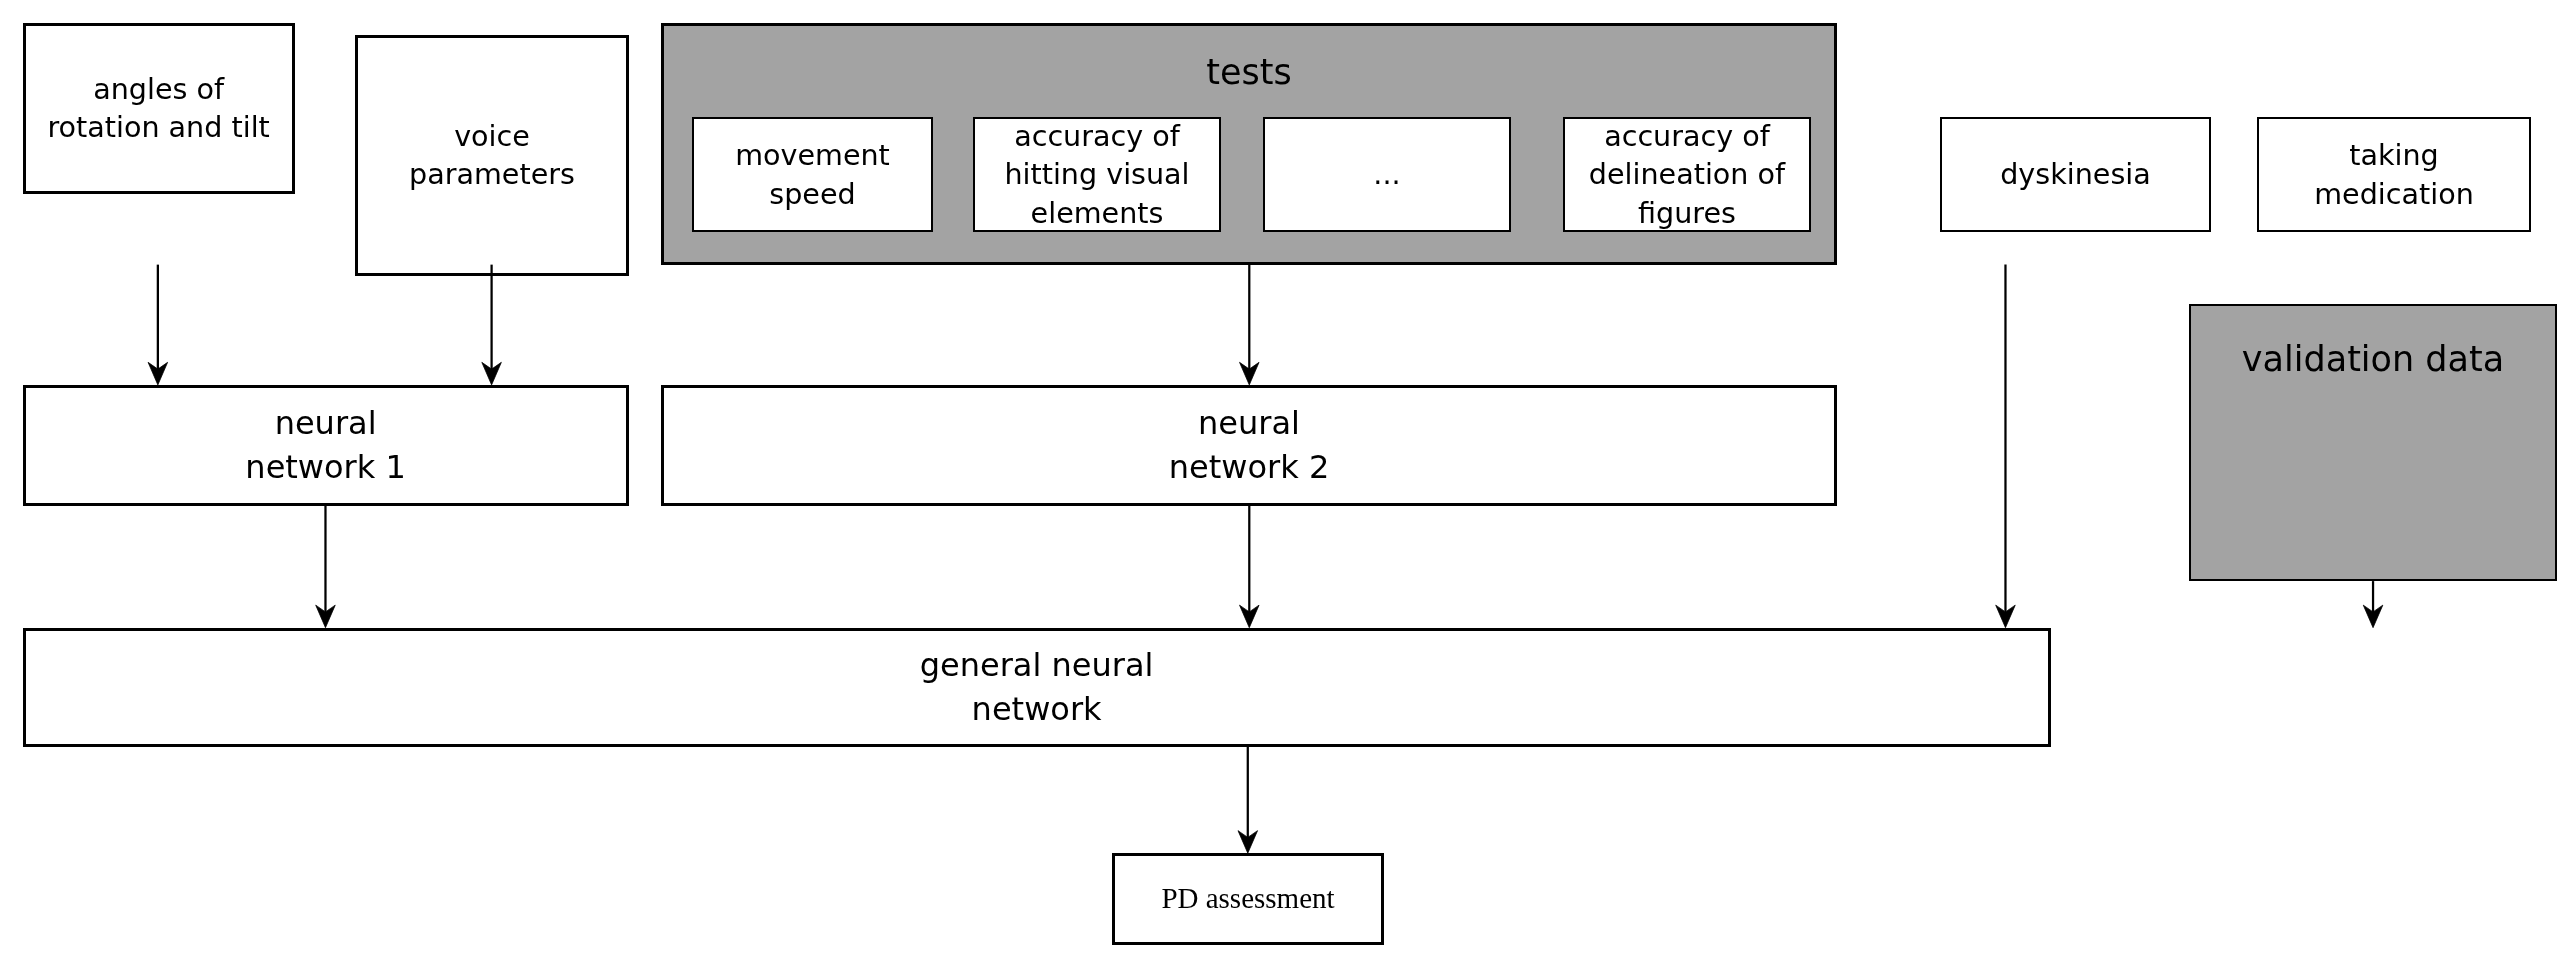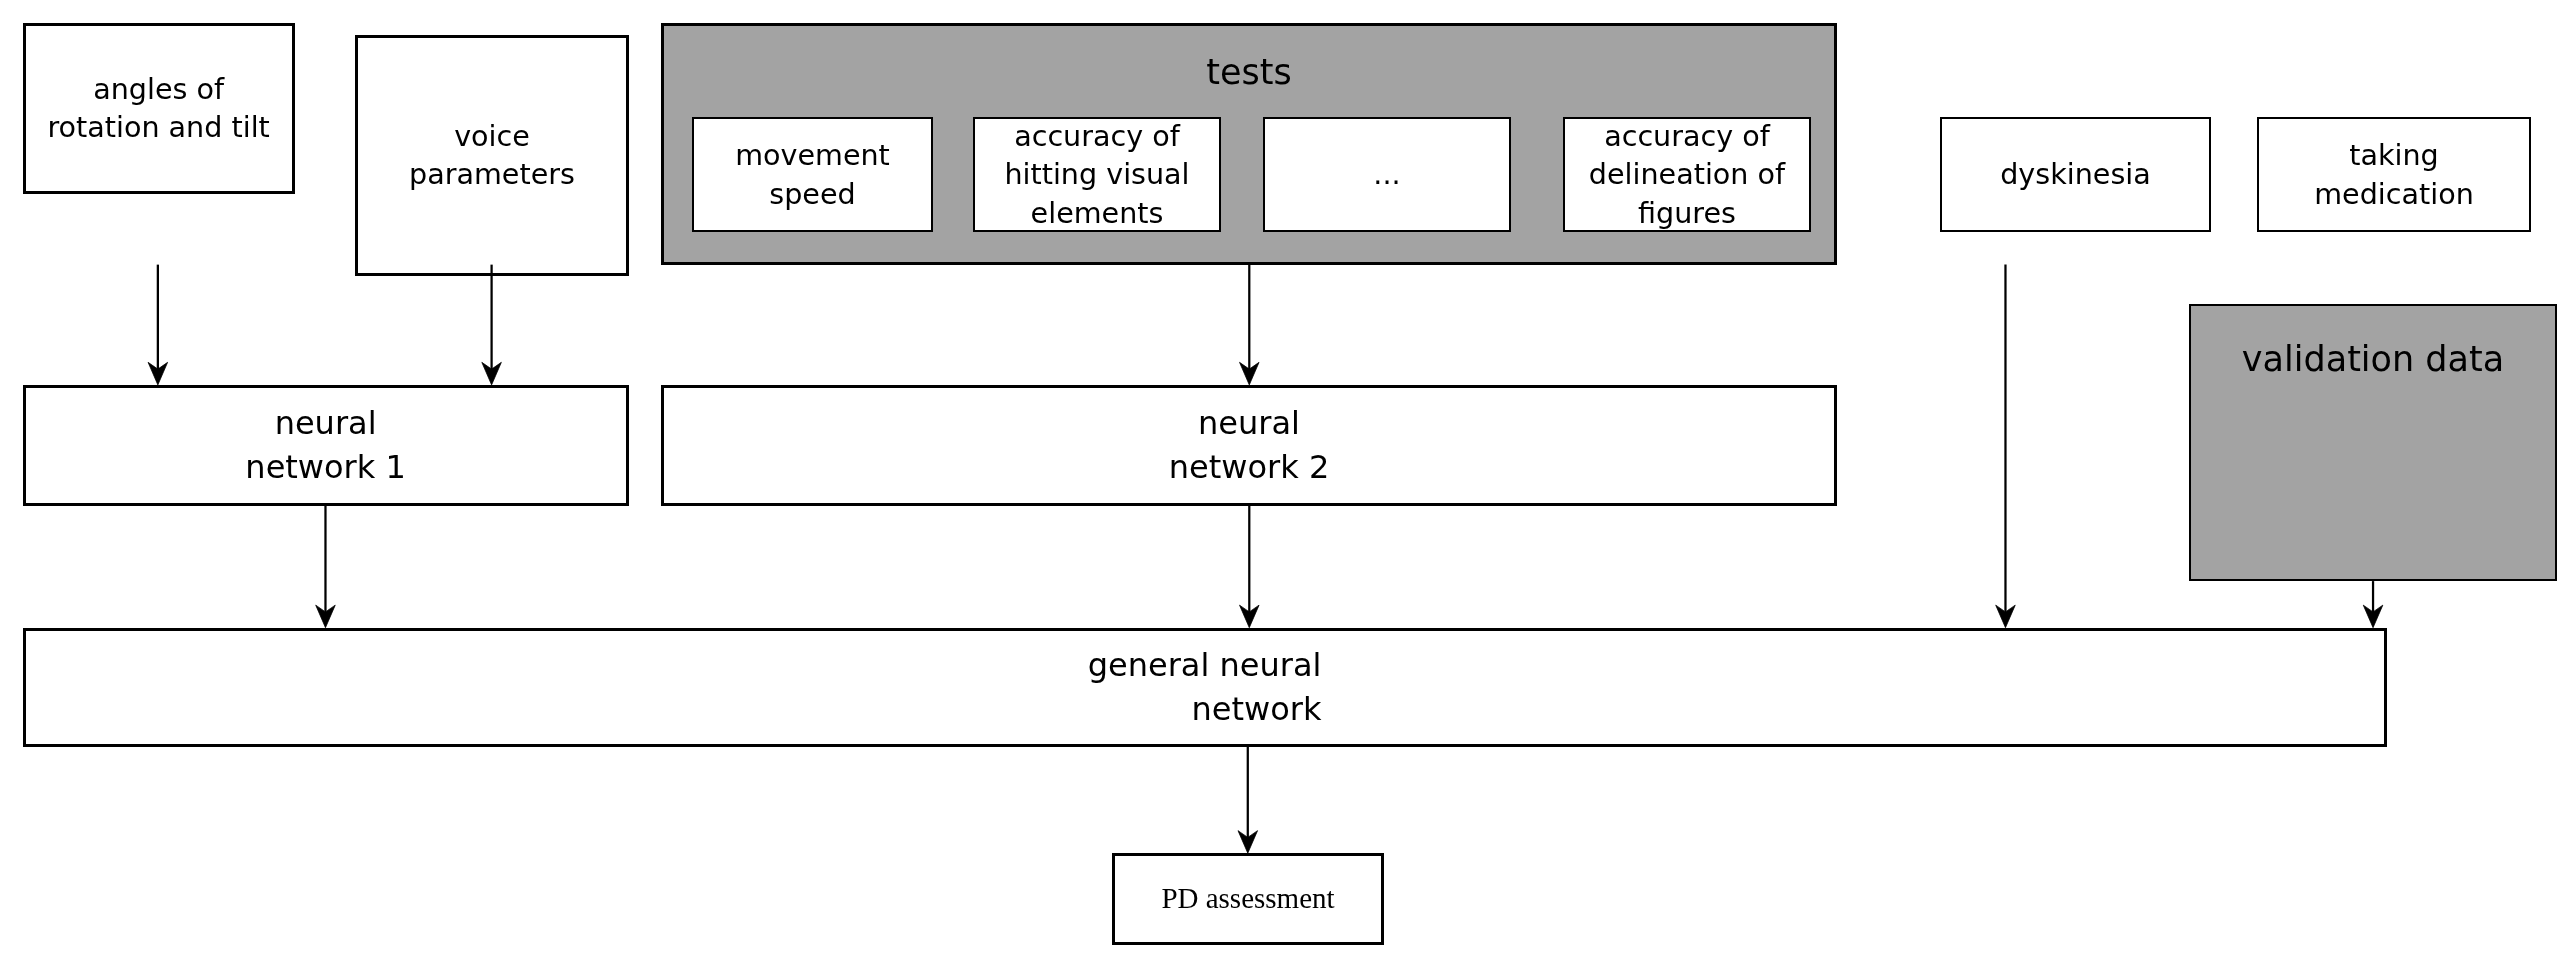--- a/index.html
+++ b/index.html
@@ -113,21 +113,21 @@
 
   <div class="box nn" style="left:22.6px; top:385px; width:606px; height:121px;">
     <span class="lbl">neural
 network 1</span>
   </div>
   <div class="box nn" style="left:661px; top:385px; width:1176px; height:121px;">
     <span class="lbl">neural
 network 2</span>
   </div>
 
-  <div class="box nn" style="left:22.6px; top:628px; width:2364px; height:119px;text-align:right;">
+  <div class="box nn" style="left:22.6px; top:628px; width:2028px; height:119px;">
     <span class="lbl">general neural
 network</span>
   </div>
 
   <div class="box" id="pd-box" style="left:1112px; top:853px; width:272px; height:92px;">
     <span class="lbl">PD assessment</span>
   </div>
 
   <svg id="arrows" viewBox="0 0 3427 1301" xmlns="http://www.w3.org/2000/svg">
     <g>

